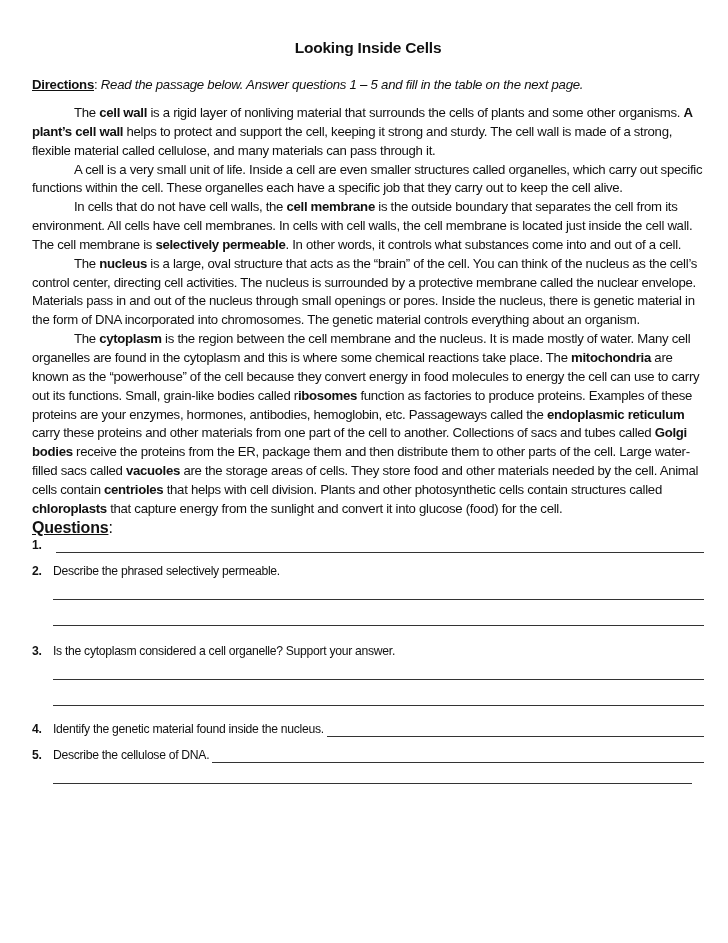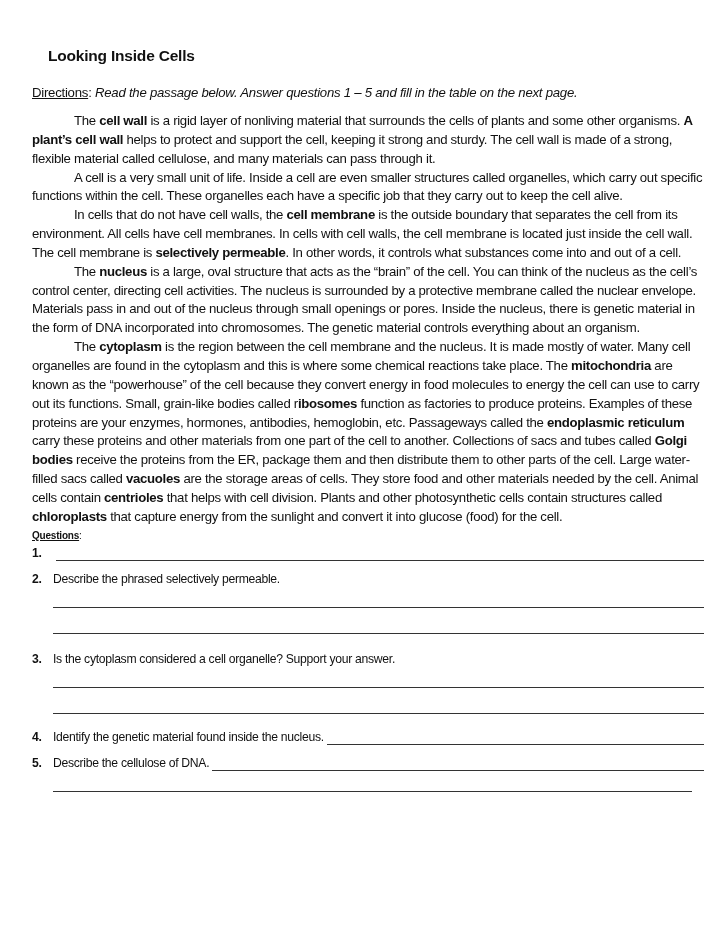--- a/index.html
+++ b/index.html
@@ -3,28 +3,28 @@
 <meta charset="utf-8">
 <style>
   html, body { margin: 0; padding: 0; background: #ffffff; }
   body {
     width: 728px; height: 943px; overflow: hidden;
     font-family: "Liberation Sans", sans-serif;
     color: #111111;
     position: relative;
   }
   .page { position: absolute; left: 32px; top: 30px; width: 672px; }
-  .title { font-size: 15.5px; font-weight: bold; margin: 16px; line-height: 20px; letter-spacing: -0.2px; }
+  .title { font-size: 15.5px; font-weight: bold; margin: 8px; line-height: 20px; letter-spacing: -0.2px; text-align: center; }
   .directions { margin-top: 18px; font-size: 13.2px; line-height: 18px; letter-spacing: -0.25px; }
-  .directions .lbl { font-weight: normal; text-decoration: underline; }
+  .directions .lbl { font-weight: bold; text-decoration: underline; }
   .directions .txt { font-weight: normal; font-style: italic; }
   .passage { margin-top: 10px; font-size: 13.2px; line-height: 18.85px; letter-spacing: -0.3px; }
   .passage p { margin: 0; text-indent: 42px; }
   .passage b { font-weight: bold; }
-  .questions-head { font-size: 10px; line-height: 18px; letter-spacing: -0.2px; }
+  .questions-head { font-size: 16px; line-height: 18px; letter-spacing: -0.2px; }
   .questions-head .u { font-weight: bold; text-decoration: underline; }
   .q { position: relative; font-size: 12.2px; line-height: 16px; letter-spacing: -0.3px; display: flex; align-items: flex-end; }
   .q .num { width: 21px; font-weight: bold; flex: none; }
   .q .text { flex: none; white-space: nowrap; }
   .q .blank { flex: 1; border-bottom: 1px solid #333; height: 13px; margin-left: 3px; }
   .ans-line { position: absolute; left: 21px; right: 0; border-bottom: 1px solid #333; height: 0; }
   .qblock { position: relative; }
 </style>
 </head>
 <body>

